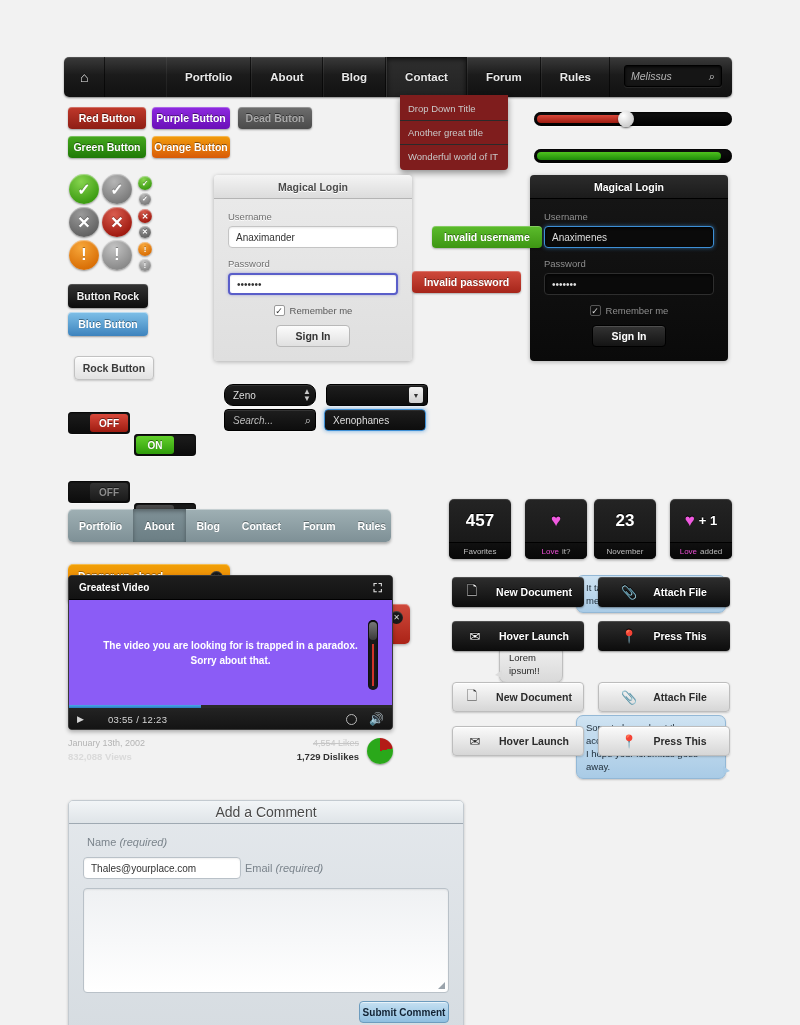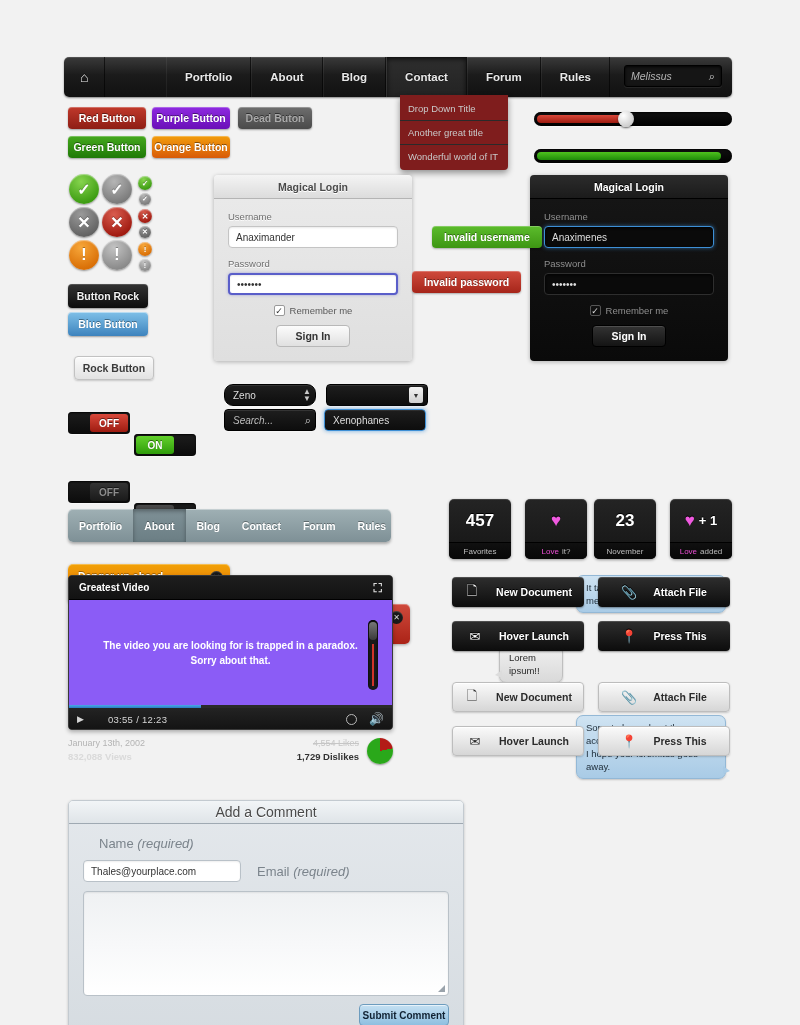--- a/index.html
+++ b/index.html
@@ -286,21 +286,21 @@
     background: linear-gradient(to bottom,#e4e8ec,#d6dce1); border:1px solid #c3cad0;
     box-shadow: 0 1px 3px rgba(0,0,0,.2); }
   #cform .chd { height:23px; display:flex; align-items:center; justify-content:center;
     background: linear-gradient(to bottom,#f2f5f7,#dfe4e8); border-bottom:1px solid #9fa9b2;
     font-size:14px; color:#4a4a4a; text-shadow:0 1px 0 #fff; }
   #cform .cbd { padding:12px 14px 10px; }
   #cform .crow { display:flex; align-items:center; margin-bottom:9px; }
   #cform .cin { width:158px; height:22px; background:#fff; border:1px solid #b9c1c8;
     border-radius:4px; padding:0 7px; display:flex; align-items:center; font-size:10px; color:#333;
     box-shadow: inset 0 1px 2px rgba(0,0,0,.07); }
-  #cform .clab { margin-left:16px; font-size:13px; color:#7b848c; }
+  #cform .clab { margin-left:4px; font-size:11px; color:#7b848c; }
   #cform .clab i { font-style:italic; }
   #cform .cta { height:105px; background: linear-gradient(to bottom,#eff1f3,#fff);
     border:1px solid #b9c1c8; border-radius:4px; position:relative;
     box-shadow: inset 0 1px 2px rgba(0,0,0,.07); }
   #cform .grip { position:absolute; right:3px; bottom:3px; width:0; height:0;
     border-left:7px solid transparent; border-bottom:7px solid #9aa3ab; }
   #cform .csub { margin: 8px 0 0 auto; width:90px; height:22px; border-radius:4px;
     display:flex; align-items:center; justify-content:center;
     background: linear-gradient(to bottom,#c5e0f2,#8fbfe0); border:1px solid #6d9cbe;
     color:#123; font-size:10px; font-weight:bold; cursor:pointer;

